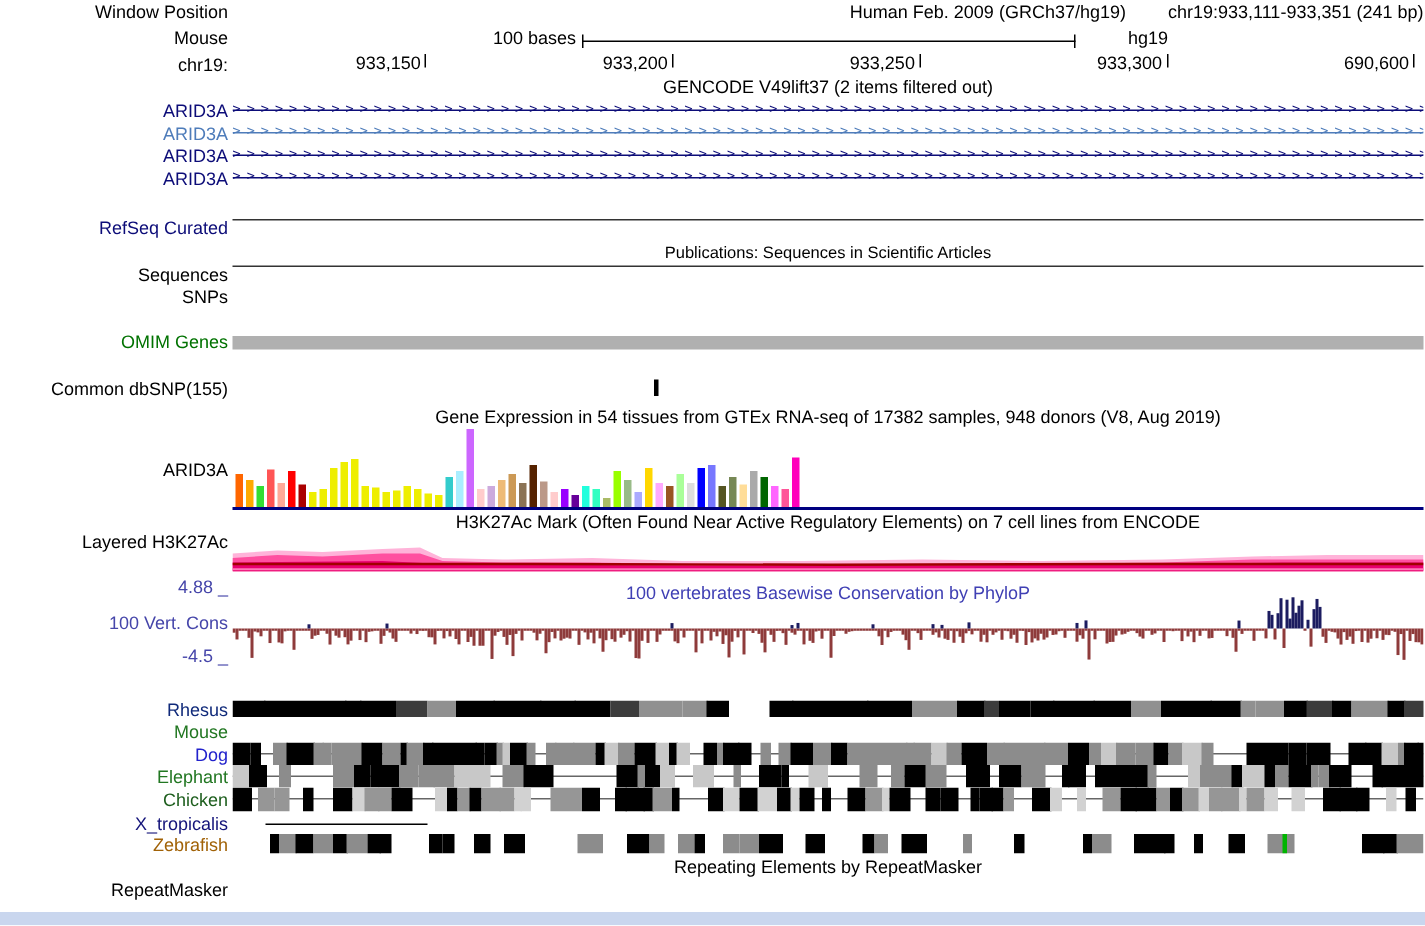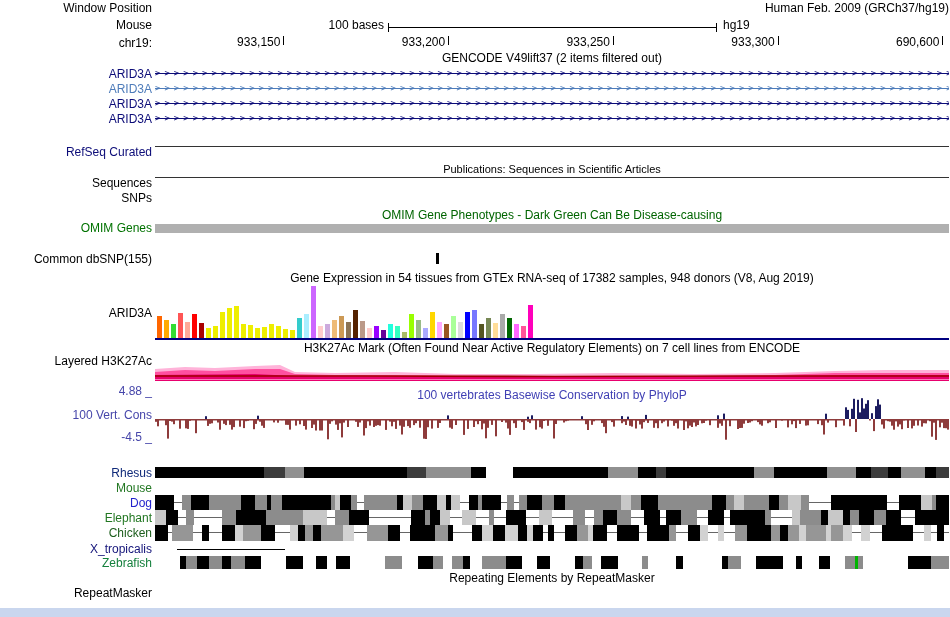--- a/index.html
+++ b/index.html
@@ -7,21 +7,21 @@
            font-family:"Liberation Sans","DejaVu Sans",sans-serif;font-size:12px;color:#000}
   .left-lbl{position:absolute;right:798px;white-space:nowrap;line-height:14px;text-align:right}
   .center-hdr{position:absolute;left:155px;width:794px;text-align:center;white-space:nowrap;line-height:13px}
   .hdr-sm{font-size:11px}
   .tick-label{position:absolute;transform:translateX(-100%);line-height:13px;white-space:nowrap}
   .tick-mark{position:absolute;width:1px;height:9px;background:#000}
   #top-center{position:absolute;left:155px;top:1px;width:794px;display:flex;justify-content:flex-end;gap:28px;white-space:nowrap}
   #scale-text{position:absolute;left:384px;top:18px;transform:translateX(-100%);white-space:nowrap}
   #scale-line{position:absolute;left:388px;top:27px;width:329px;height:1px;background:#000}
   .scale-endtick{position:absolute;top:23px;width:1px;height:9px;background:#000}
-  #hg19-label{position:absolute;left:723px;top:18px}
+  #hg19-label{position:absolute;left:752px;top:18px}
   .gene-row{position:absolute;left:155px;width:794px;height:15px;overflow:hidden}
   .gene-line{position:absolute;left:0;right:0;top:7px;height:1px}
   .gene-arrows{position:absolute;left:0;top:0;width:100%;height:15px;line-height:15px;font-size:9px;
                letter-spacing:4px;overflow:hidden;font-family:"DejaVu Sans Mono","Liberation Mono",monospace}
   .track-line{position:absolute;left:155px;width:794px;height:1px;background:#333}
   #omim-bar{position:absolute;left:155px;top:224px;width:794px;height:9px;background:#b0b0b0}
   #dbsnp-tick{position:absolute;left:436px;top:253px;width:3px;height:11px;background:#000}
   #gtex-track{position:absolute;left:155px;top:286px;width:794px;height:52px}
   .gtex-bar{position:absolute;bottom:0}
   #gtex-baseline{position:absolute;left:155px;top:338px;width:794px;height:2px;background:#000080}
@@ -33,20 +33,21 @@
   #bottom-strip{position:absolute;left:0;top:608px;width:950px;height:9px;background:#c9d6ee}
 </style>
 </head>
 <body>
 
 <div id="browser">
 
   <span class="left-lbl" style="top:1px">Window Position</span>
   <div id="top-center">
     <span>Human Feb. 2009 (GRCh37/hg19)</span>
+    <span>chr19:933,111-933,351 (241 bp)</span>
   </div>
 
   <span class="left-lbl" style="top:18px">Mouse</span>
   <span id="scale-text">100 bases</span>
   <div id="scale-line"></div>
   <div class="scale-endtick" style="left:388px"></div>
   <div class="scale-endtick" style="left:716px"></div>
   <span id="hg19-label">hg19</span>
 
   <span class="left-lbl" style="top:36px">chr19:</span>
@@ -58,21 +59,20 @@
       <span class="tick-label" style="left: 609.95px; top: 36px;">933,250</span>
       <div class="tick-mark" style="left: 612.95px; top: 36px;"></div>
       <span class="tick-label" style="left: 774.68px; top: 36px;">933,300</span>
       <div class="tick-mark" style="left: 777.68px; top: 36px;"></div>
       <span class="tick-label" style="left: 939.411px; top: 36px;">690,600</span>
       <div class="tick-mark" style="left: 942.411px; top: 36px;"></div>
     </div>
 
   <div class="center-hdr" style="top:52px">GENCODE V49lift37 (2 items filtered out)</div>
   <div class="center-hdr hdr-sm" style="top:163px">Publications: Sequences in Scientific Articles</div>
-  <div class="center-hdr" style="top:209px;color:#006400">OMIM Gene Phenotypes - Dark Green Can Be Disease-causing</div>
   <div class="center-hdr" style="top:272px">Gene Expression in 54 tissues from GTEx RNA-seq of 17382 samples, 948 donors (V8, Aug 2019)</div>
   <div class="center-hdr" style="top:342px">H3K27Ac Mark (Often Found Near Active Regulatory Elements) on 7 cell lines from ENCODE</div>
   <div class="center-hdr" style="top:389px;color:#4040b4">100 vertebrates Basewise Conservation by PhyloP</div>
   <div class="center-hdr" style="top:572px">Repeating Elements by RepeatMasker</div>
 
   <span class="left-lbl" style="top:145px;color:#0c0c78">RefSeq Curated</span>
   <span class="left-lbl" style="top:176px">Sequences</span>
   <span class="left-lbl" style="top:191px">SNPs</span>
   <span class="left-lbl" style="top:221px;color:#007200">OMIM Genes</span>
   <span class="left-lbl" style="top:252px">Common dbSNP(155)</span>
@@ -829,21 +829,21 @@
       <div class="block" style="left: 726.7px; width: 12px; height: 100%; background: rgb(0, 0, 0);"></div>
       <div class="block" style="left: 737.8px; width: 12px; height: 100%; background: rgb(0, 0, 0);"></div>
       <div class="block" style="left: 749px; width: 9px; height: 100%; background: rgb(0, 0, 0);"></div>
       <div class="block" style="left: 769.4px; width: 7px; height: 100%; background: rgb(210, 210, 210);"></div>
       <div class="block" style="left: 782.4px; width: 7px; height: 100%; background: rgb(0, 0, 0);"></div>
     </div>
     <span class="left-lbl" style="top: 541.5px; color: rgb(20, 20, 122);">X_tropicalis</span>
     <div class="mz-row" style="top: 543px; height: 11px;">
       <div class="block" style="left: 22px; width: 108px; top: 5.5px; height: 1px; background: rgb(0, 0, 0);"></div>
     </div>
-    <span class="left-lbl" style="top: 555.5px; color: #15803d;">Zebrafish</span>
+    <span class="left-lbl" style="top: 555.5px; color: #a16207;">Zebrafish</span>
     <div class="mz-row" style="top: 556px; height: 13px;">
       <div class="block" style="left: 25px; width: 6px; height: 100%; background: rgb(0, 0, 0);"></div>
       <div class="block" style="left: 30.8px; width: 12px; height: 100%; background: rgb(140, 140, 140);"></div>
       <div class="block" style="left: 42.3px; width: 12px; height: 100%; background: rgb(0, 0, 0);"></div>
       <div class="block" style="left: 54px; width: 13px; height: 100%; background: rgb(140, 140, 140);"></div>
       <div class="block" style="left: 66.7px; width: 10px; height: 100%; background: rgb(0, 0, 0);"></div>
       <div class="block" style="left: 76.1px; width: 14px; height: 100%; background: rgb(140, 140, 140);"></div>
       <div class="block" style="left: 89.5px; width: 9px; height: 100%; background: rgb(0, 0, 0);"></div>
       <div class="block" style="left: 98.4px; width: 8px; height: 100%; background: rgb(0, 0, 0);"></div>
       <div class="block" style="left: 131.4px; width: 9px; height: 100%; background: rgb(0, 0, 0);"></div>

